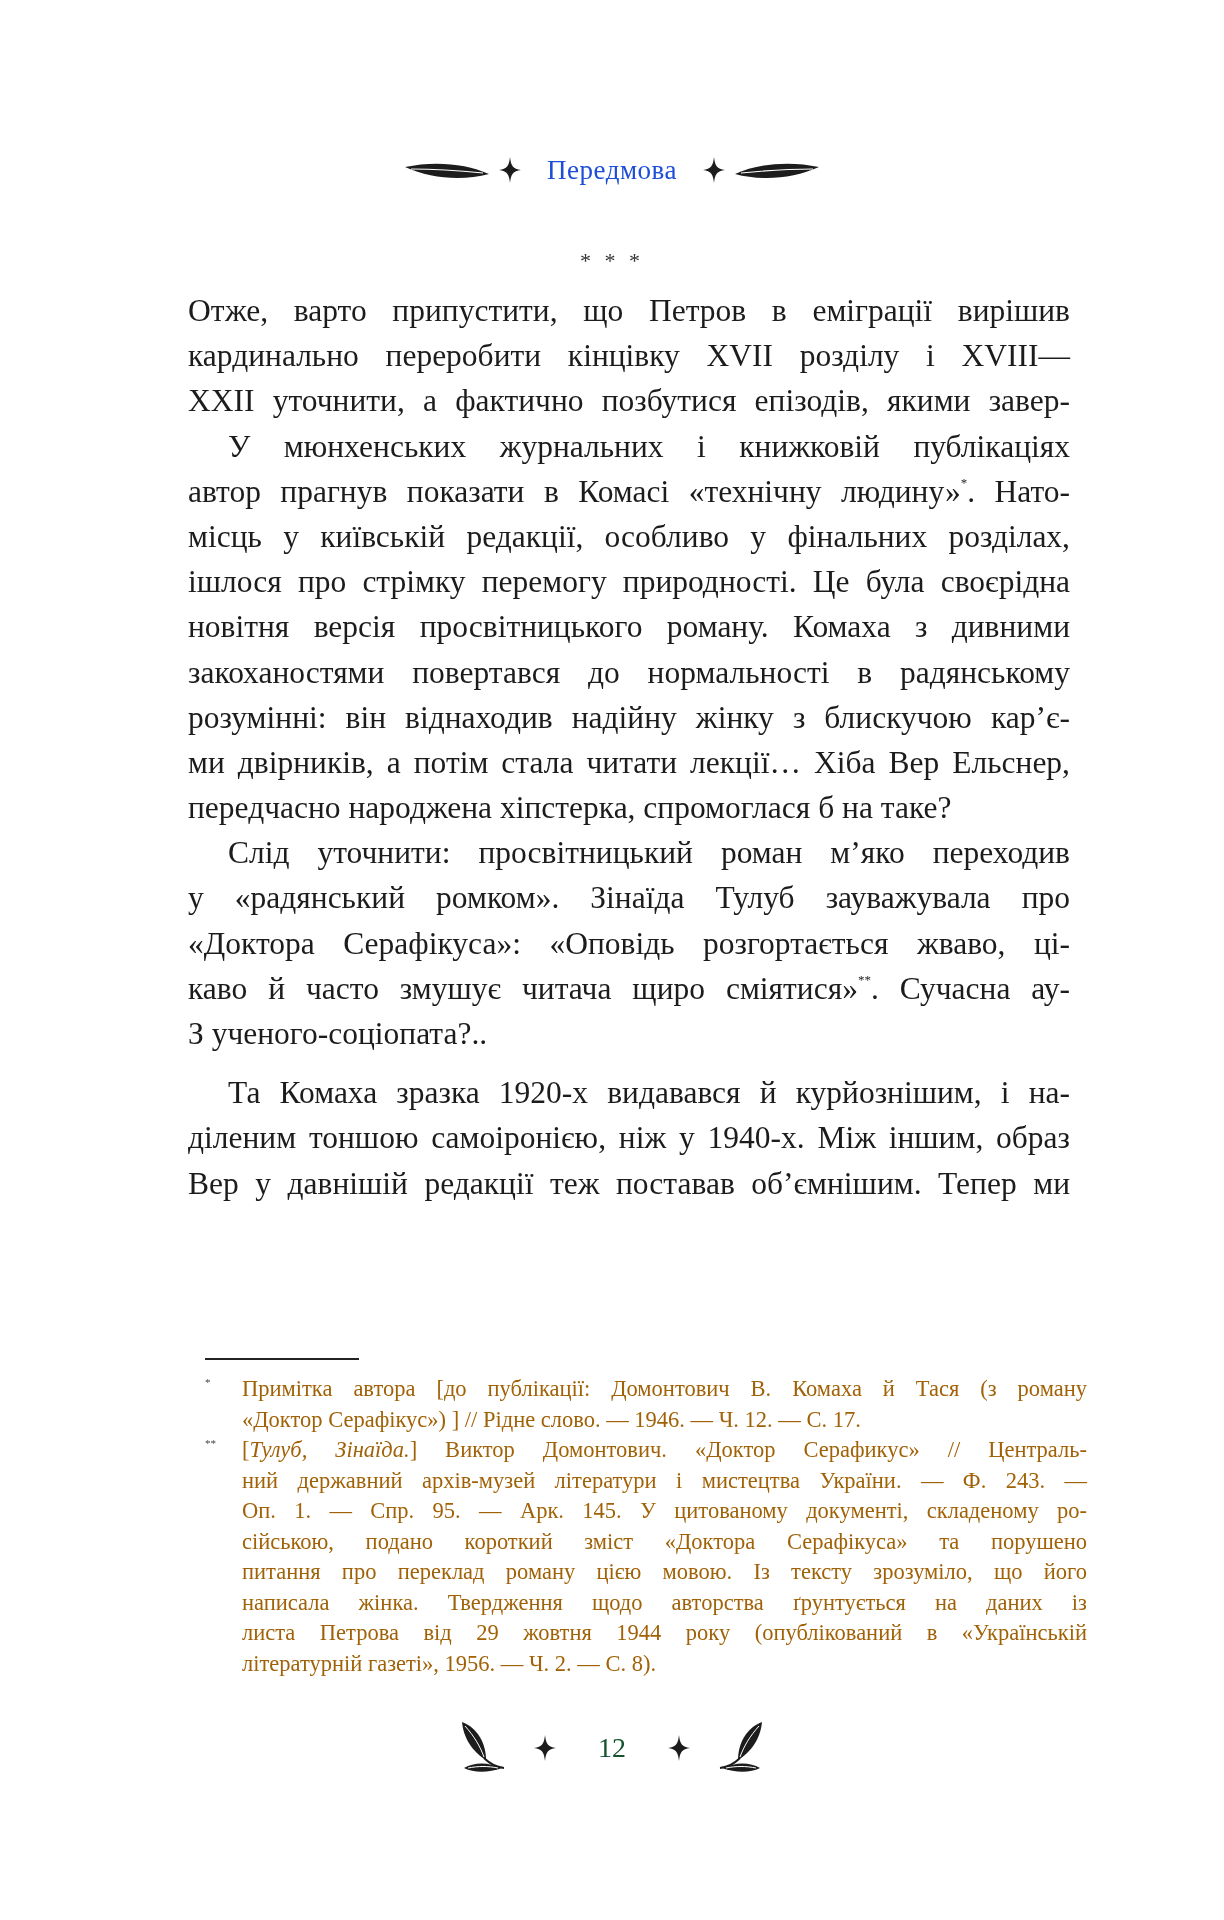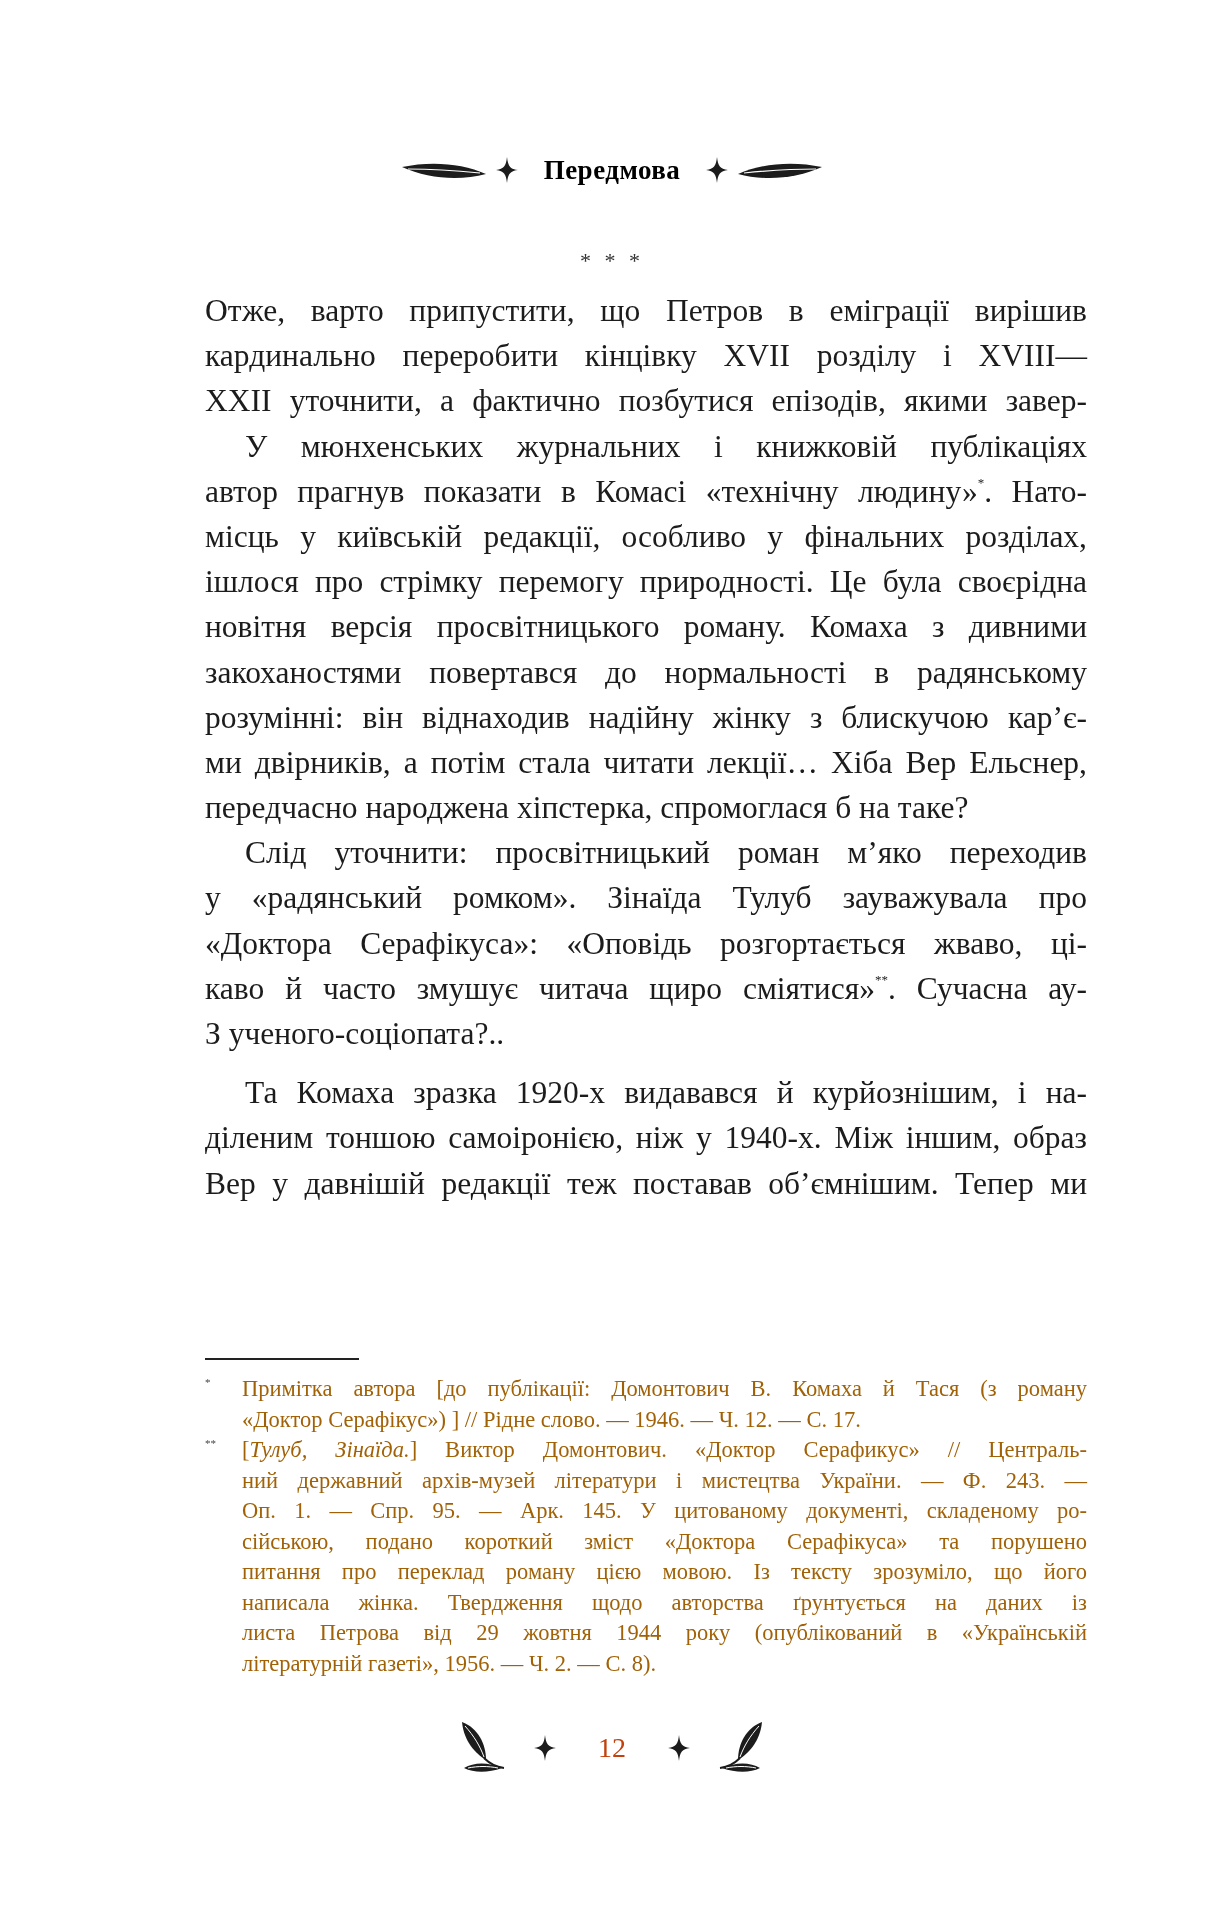--- a/index.html
+++ b/index.html
@@ -1,50 +1,50 @@
 <!DOCTYPE html>
 <html><head>
 <meta charset="utf-8">
 <style>
   html, body { margin: 0; padding: 0; background: #ffffff; }
   body { width: 1224px; height: 1920px; position: relative; overflow: hidden;
          font-family: "Liberation Serif", "DejaVu Serif", serif; color: #1c1c1c; }
 
   .running-head { position: absolute; top: 148px; left: 0; width: 1224px; height: 44px;
                   display: flex; justify-content: center; align-items: center; }
-  .running-head .title { font-size: 27px; letter-spacing: 0.5px; margin: 0 26px; color: #000000; font-weight: bold; }
+  .running-head .title { font-size: 27px; letter-spacing: 0.5px; margin: 0 26px; color: #1d4ed8; }
   .leaf-h { width: 88px; height: 22px; }
   .star { width: 22px; height: 26px; }
   .running-head .star-l { margin-left: 8px; }
   .running-head .star-r { margin-right: 8px; }
 
   .asterism { position: absolute; top: 248px; left: 0; width: 1224px; text-align: center;
               font-size: 22px; letter-spacing: 4px; color: #333; }
 
-  .body-text { position: absolute; top: 288px; left: 205px; width: 882px; }
+  .body-text { position: absolute; top: 288px; left: 188px; width: 882px; }
   .line { display: block; font-size: 31.5px; line-height: 45.2px; height: 45.2px;
           text-align: justify; text-align-last: justify; white-space: nowrap; }
   .line.last { text-align-last: left; }
   .line.indent { text-indent: 40px; }
   .line.sp-before { margin-top: 14px; }
   sup.fn { font-size: 13px; vertical-align: 15px; line-height: 0; }
 
   .fn-rule { position: absolute; top: 1358px; left: 205px; width: 154px; height: 0;
              border-top: 2px solid #222; }
   .footnotes { position: absolute; top: 1374px; left: 205px; width: 882px; }
   .fn-item { position: relative; padding-left: 37px; }
   .fn-mark { position: absolute; left: 0; top: 2px; font-size: 11px; color: #444; }
   .fn-line { display: block; font-size: 22.5px; line-height: 30.5px; height: 30.5px;
              text-align: justify; text-align-last: justify; white-space: nowrap; color: #a16207; }
   .fn-line.last { text-align-last: left; }
   .fn-line i { font-style: italic; }
 
   .folio { position: absolute; top: 1718px; left: 0; width: 1224px; height: 60px;
            display: flex; justify-content: center; align-items: center; }
-  .folio .num { font-size: 28px; margin: 0 42px; color: #c2410c; }
+  .folio .num { font-size: 28px; margin: 0 42px; color: #14532d; }
   .leaf-f { width: 64px; height: 56px; }
   .folio .star-l { margin-left: 14px; }
   .folio .star-r { margin-right: 14px; }
 </style>
 </head>
 <body>
 
 <div class="running-head">
   <svg class="leaf-h" viewBox="0 0 88 22">
     <path d="M2 8 C 30 2, 62 4, 86 15 C 60 22, 28 20, 2 8 Z" fill="#1c1c1c"></path>

